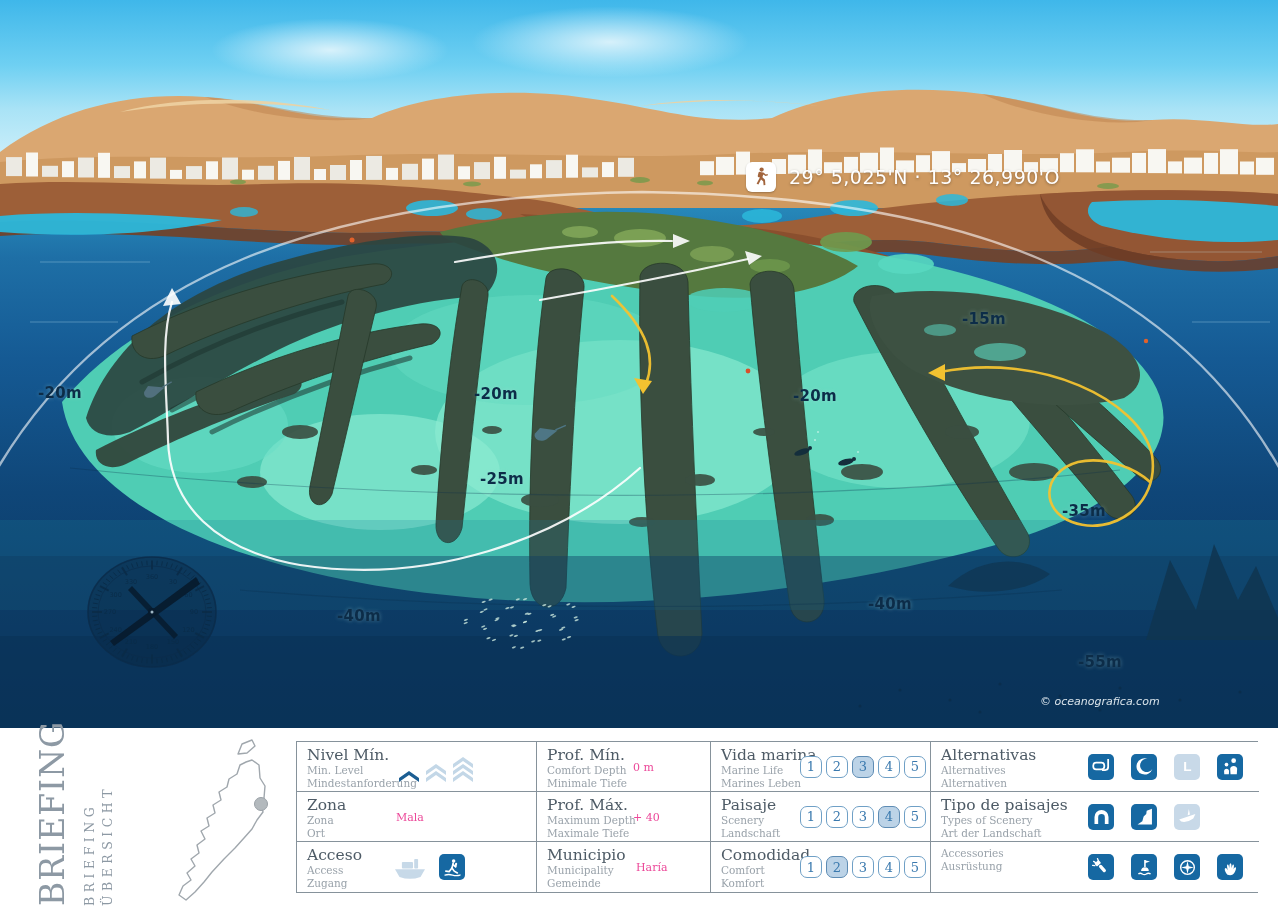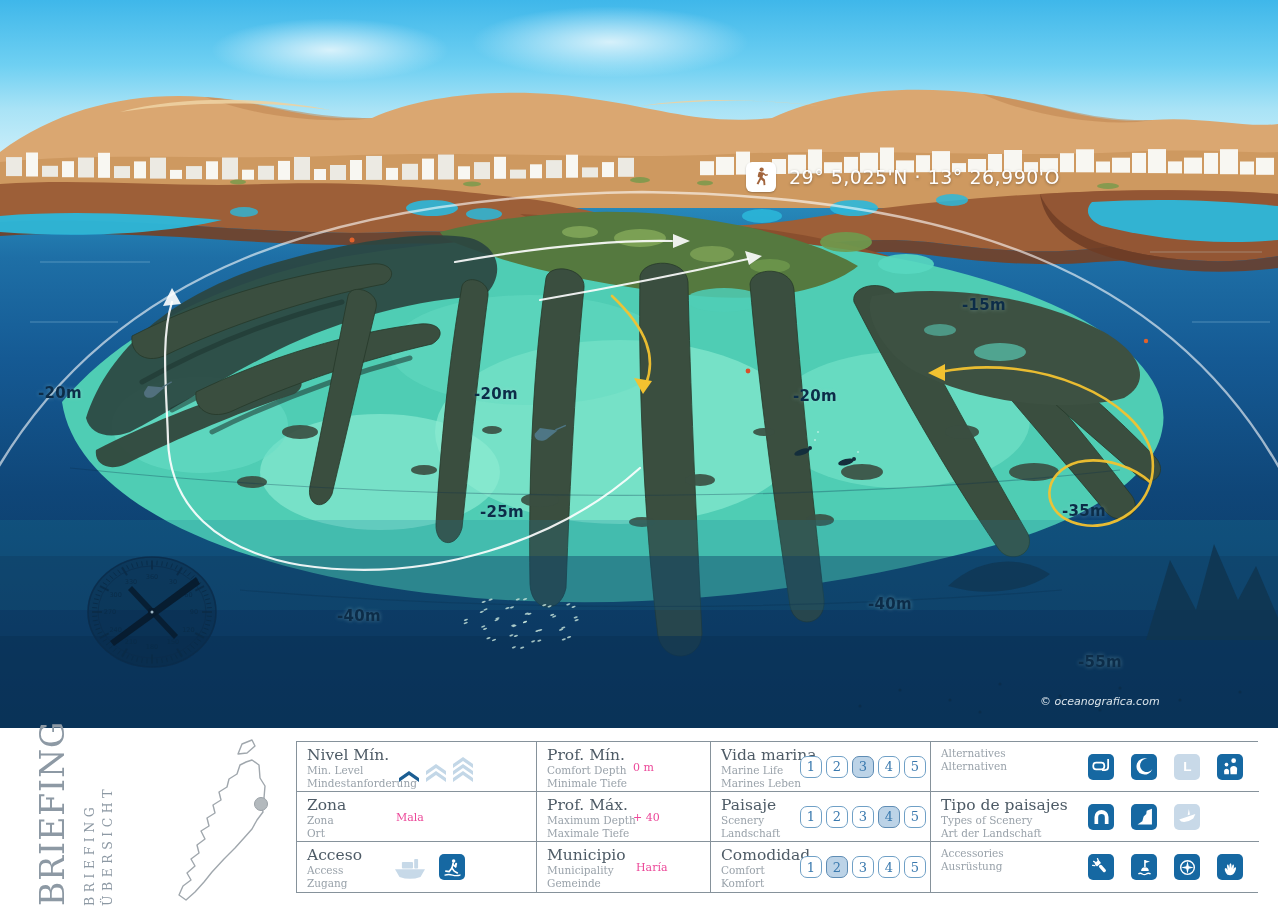--- a/index.html
+++ b/index.html
@@ -447,22 +447,22 @@
         </svg>
       </span>
       <span>29° 5,025'N  ·  13° 26,990'O</span>
     </div>
 
     <div class="credit">© oceanografica.com</div>
     <div id="depths">
         <div class="depth" style="left: 38px; top: 384px;">-20m</div>
         <div class="depth" style="left: 474px; top: 385px;">-20m</div>
         <div class="depth" style="left: 793px; top: 387px;">-20m</div>
-        <div class="depth" style="left: 962px; top: 296px; text-align: center;">-15m</div>
-        <div class="depth" style="left: 480px; top: 503px;">-25m</div>
+        <div class="depth" style="left: 962px; top: 310px; text-align: center;">-15m</div>
+        <div class="depth" style="left: 480px; top: 470px;">-25m</div>
         <div class="depth" style="left: 1062px; top: 502px;">-35m</div>
         <div class="depth" style="left: 337px; top: 607px;">-40m</div>
         <div class="depth" style="left: 868px; top: 595px;">-40m</div>
         <div class="depth" style="left: 1078px; top: 653px;">-55m</div>
       </div>
   </div>
 
   <div class="panel">
     <div class="title-main">BRIEFING</div>
     <div class="title-sub tsub1">BRIEFING</div>
@@ -514,20 +514,21 @@
       <div class="sub">Marines Leben</div>
           <div class="chips">
             <span class="chip">1</span>
             <span class="chip">2</span>
             <span class="chip sel">3</span>
             <span class="chip">4</span>
             <span class="chip">5</span>
           </div>
         </div>
         <div class="cell col3 lastcol">
+          <div class="lbl">Alternativas</div>
       <div class="sub">Alternatives</div>
       <div class="sub">Alternativen</div>
           <div class="icons">
             <span class="icn on">
               <svg viewBox="0 0 24 24">
                 <g fill="none" stroke="currentColor" stroke-width="2">
                   <rect x="2.6" y="7.6" width="12.6" height="7.6" rx="3.2"></rect>
                   <path d="M19.6 3.4 V12.6 a3.4 3.4 0 0 1 -3.4 3.4 H12.6"></path>
                 </g>
               </svg>

